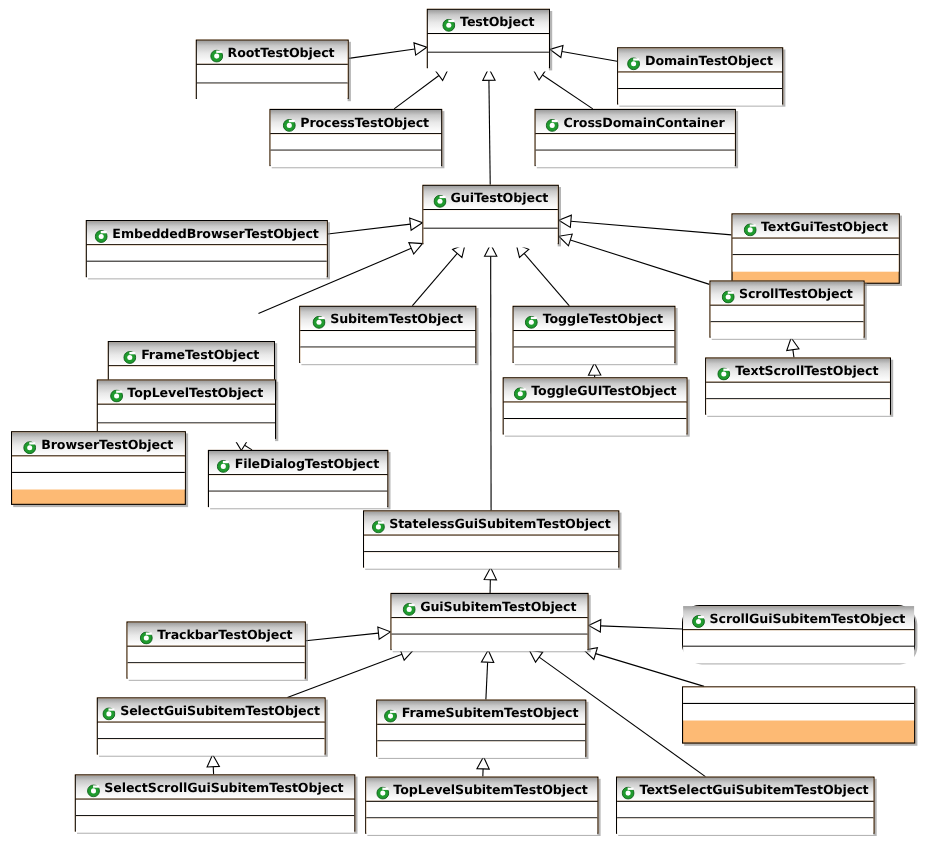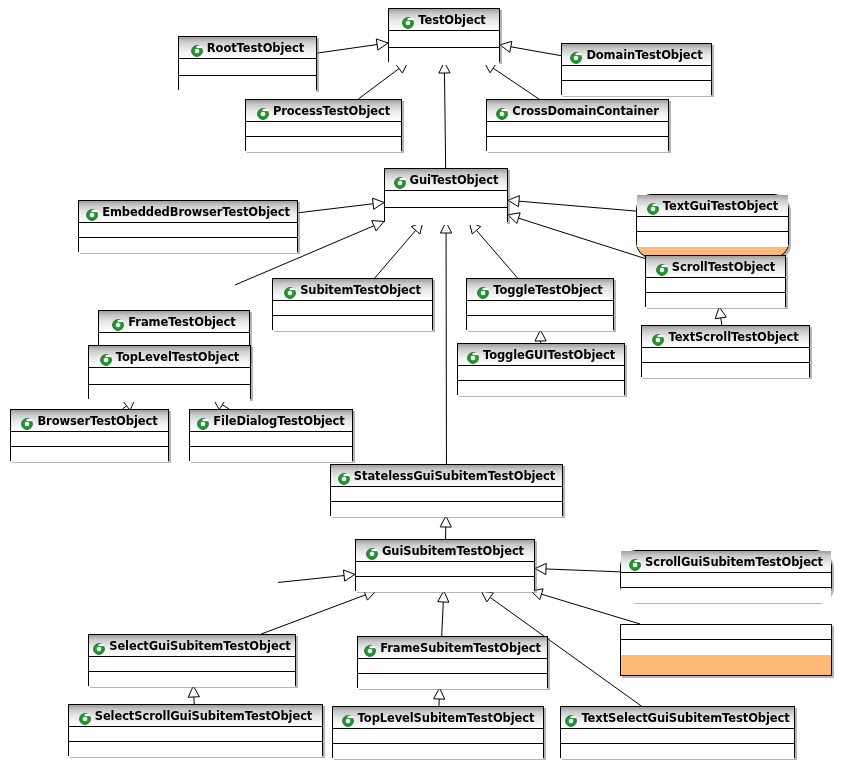--- a/index.html
+++ b/index.html
@@ -255,21 +255,21 @@
         <span class="class-icon"><svg viewBox="0 0 12 12" width="12" height="12" xmlns="http://www.w3.org/2000/svg">
             <circle cx="6" cy="6" r="5.4" fill="#1f9b2e" stroke="#0c5c18" stroke-width="0.8"></circle>
             <circle cx="6" cy="6" r="2.3" fill="#ffffff"></circle>
             <rect x="5.6" y="1" width="5.4" height="2.1" fill="#ffffff"></rect>
           </svg></span>
         <span class="uml-name">EmbeddedBrowserTestObject</span>
       </div>
       <div class="uml-attrs"></div>
       <div class="uml-ops"></div>
     </div>
-    <div class="uml-class" style="left: 636px; top: 194px; width: 153px; height: 64px; border-radius: 15px;">
+    <div class="uml-class" style="left: 665px; top: 194px; width: 153px; height: 64px;">
       <div class="uml-header">
         <span class="class-icon"><svg viewBox="0 0 12 12" width="12" height="12" xmlns="http://www.w3.org/2000/svg">
             <circle cx="6" cy="6" r="5.4" fill="#1f9b2e" stroke="#0c5c18" stroke-width="0.8"></circle>
             <circle cx="6" cy="6" r="2.3" fill="#ffffff"></circle>
             <rect x="5.6" y="1" width="5.4" height="2.1" fill="#ffffff"></rect>
           </svg></span>
         <span class="uml-name">TextGuiTestObject</span>
       </div>
       <div class="uml-attrs"></div>
       <div class="uml-ops"></div>
@@ -351,21 +351,21 @@
         <span class="class-icon"><svg viewBox="0 0 12 12" width="12" height="12" xmlns="http://www.w3.org/2000/svg">
             <circle cx="6" cy="6" r="5.4" fill="#1f9b2e" stroke="#0c5c18" stroke-width="0.8"></circle>
             <circle cx="6" cy="6" r="2.3" fill="#ffffff"></circle>
             <rect x="5.6" y="1" width="5.4" height="2.1" fill="#ffffff"></rect>
           </svg></span>
         <span class="uml-name">ToggleGUITestObject</span>
       </div>
       <div class="uml-attrs"></div>
       <div class="uml-ops"></div>
     </div>
-    <div class="uml-class" style="left: 10px; top: 409px; width: 159px; height: 52px;">
+    <div class="uml-class" style="left: 10px; top: 392px; width: 159px; height: 67px;">
       <div class="uml-header">
         <span class="class-icon"><svg viewBox="0 0 12 12" width="12" height="12" xmlns="http://www.w3.org/2000/svg">
             <circle cx="6" cy="6" r="5.4" fill="#1f9b2e" stroke="#0c5c18" stroke-width="0.8"></circle>
             <circle cx="6" cy="6" r="2.3" fill="#ffffff"></circle>
             <rect x="5.6" y="1" width="5.4" height="2.1" fill="#ffffff"></rect>
           </svg></span>
         <span class="uml-name">BrowserTestObject</span>
       </div>
       <div class="uml-attrs"></div>
       <div class="uml-ops"></div>
@@ -399,20 +399,32 @@
         <span class="class-icon"><svg viewBox="0 0 12 12" width="12" height="12" xmlns="http://www.w3.org/2000/svg">
             <circle cx="6" cy="6" r="5.4" fill="#1f9b2e" stroke="#0c5c18" stroke-width="0.8"></circle>
             <circle cx="6" cy="6" r="2.3" fill="#ffffff"></circle>
             <rect x="5.6" y="1" width="5.4" height="2.1" fill="#ffffff"></rect>
           </svg></span>
         <span class="uml-name">GuiSubitemTestObject</span>
       </div>
       <div class="uml-attrs"></div>
       <div class="uml-ops"></div>
     </div>
+    <div class="uml-class" style="left: 115px; top: 565px; width: 163px; height: 52px;">
+      <div class="uml-header">
+        <span class="class-icon"><svg viewBox="0 0 12 12" width="12" height="12" xmlns="http://www.w3.org/2000/svg">
+            <circle cx="6" cy="6" r="5.4" fill="#1f9b2e" stroke="#0c5c18" stroke-width="0.8"></circle>
+            <circle cx="6" cy="6" r="2.3" fill="#ffffff"></circle>
+            <rect x="5.6" y="1" width="5.4" height="2.1" fill="#ffffff"></rect>
+          </svg></span>
+        <span class="uml-name">TrackbarTestObject</span>
+      </div>
+      <div class="uml-attrs"></div>
+      <div class="uml-ops"></div>
+    </div>
     <div class="uml-class" style="left: 620px; top: 550px; width: 212px; height: 52px; border-radius: 16px;">
       <div class="uml-header">
         <span class="class-icon"><svg viewBox="0 0 12 12" width="12" height="12" xmlns="http://www.w3.org/2000/svg">
             <circle cx="6" cy="6" r="5.4" fill="#1f9b2e" stroke="#0c5c18" stroke-width="0.8"></circle>
             <circle cx="6" cy="6" r="2.3" fill="#ffffff"></circle>
             <rect x="5.6" y="1" width="5.4" height="2.1" fill="#ffffff"></rect>
           </svg></span>
         <span class="uml-name">ScrollGuiSubitemTestObject</span>
       </div>
       <div class="uml-attrs"></div>
@@ -423,21 +435,21 @@
         <span class="class-icon"><svg viewBox="0 0 12 12" width="12" height="12" xmlns="http://www.w3.org/2000/svg">
             <circle cx="6" cy="6" r="5.4" fill="#1f9b2e" stroke="#0c5c18" stroke-width="0.8"></circle>
             <circle cx="6" cy="6" r="2.3" fill="#ffffff"></circle>
             <rect x="5.6" y="1" width="5.4" height="2.1" fill="#ffffff"></rect>
           </svg></span>
         <span class="uml-name">SelectGuiSubitemTestObject</span>
       </div>
       <div class="uml-attrs"></div>
       <div class="uml-ops"></div>
     </div>
-    <div class="uml-class" style="left: 357px; top: 636px; width: 191px; height: 52px;">
+    <div class="uml-class" style="left: 342px; top: 636px; width: 191px; height: 52px;">
       <div class="uml-header">
         <span class="class-icon"><svg viewBox="0 0 12 12" width="12" height="12" xmlns="http://www.w3.org/2000/svg">
             <circle cx="6" cy="6" r="5.4" fill="#1f9b2e" stroke="#0c5c18" stroke-width="0.8"></circle>
             <circle cx="6" cy="6" r="2.3" fill="#ffffff"></circle>
             <rect x="5.6" y="1" width="5.4" height="2.1" fill="#ffffff"></rect>
           </svg></span>
         <span class="uml-name">FrameSubitemTestObject</span>
       </div>
       <div class="uml-attrs"></div>
       <div class="uml-ops"></div>

